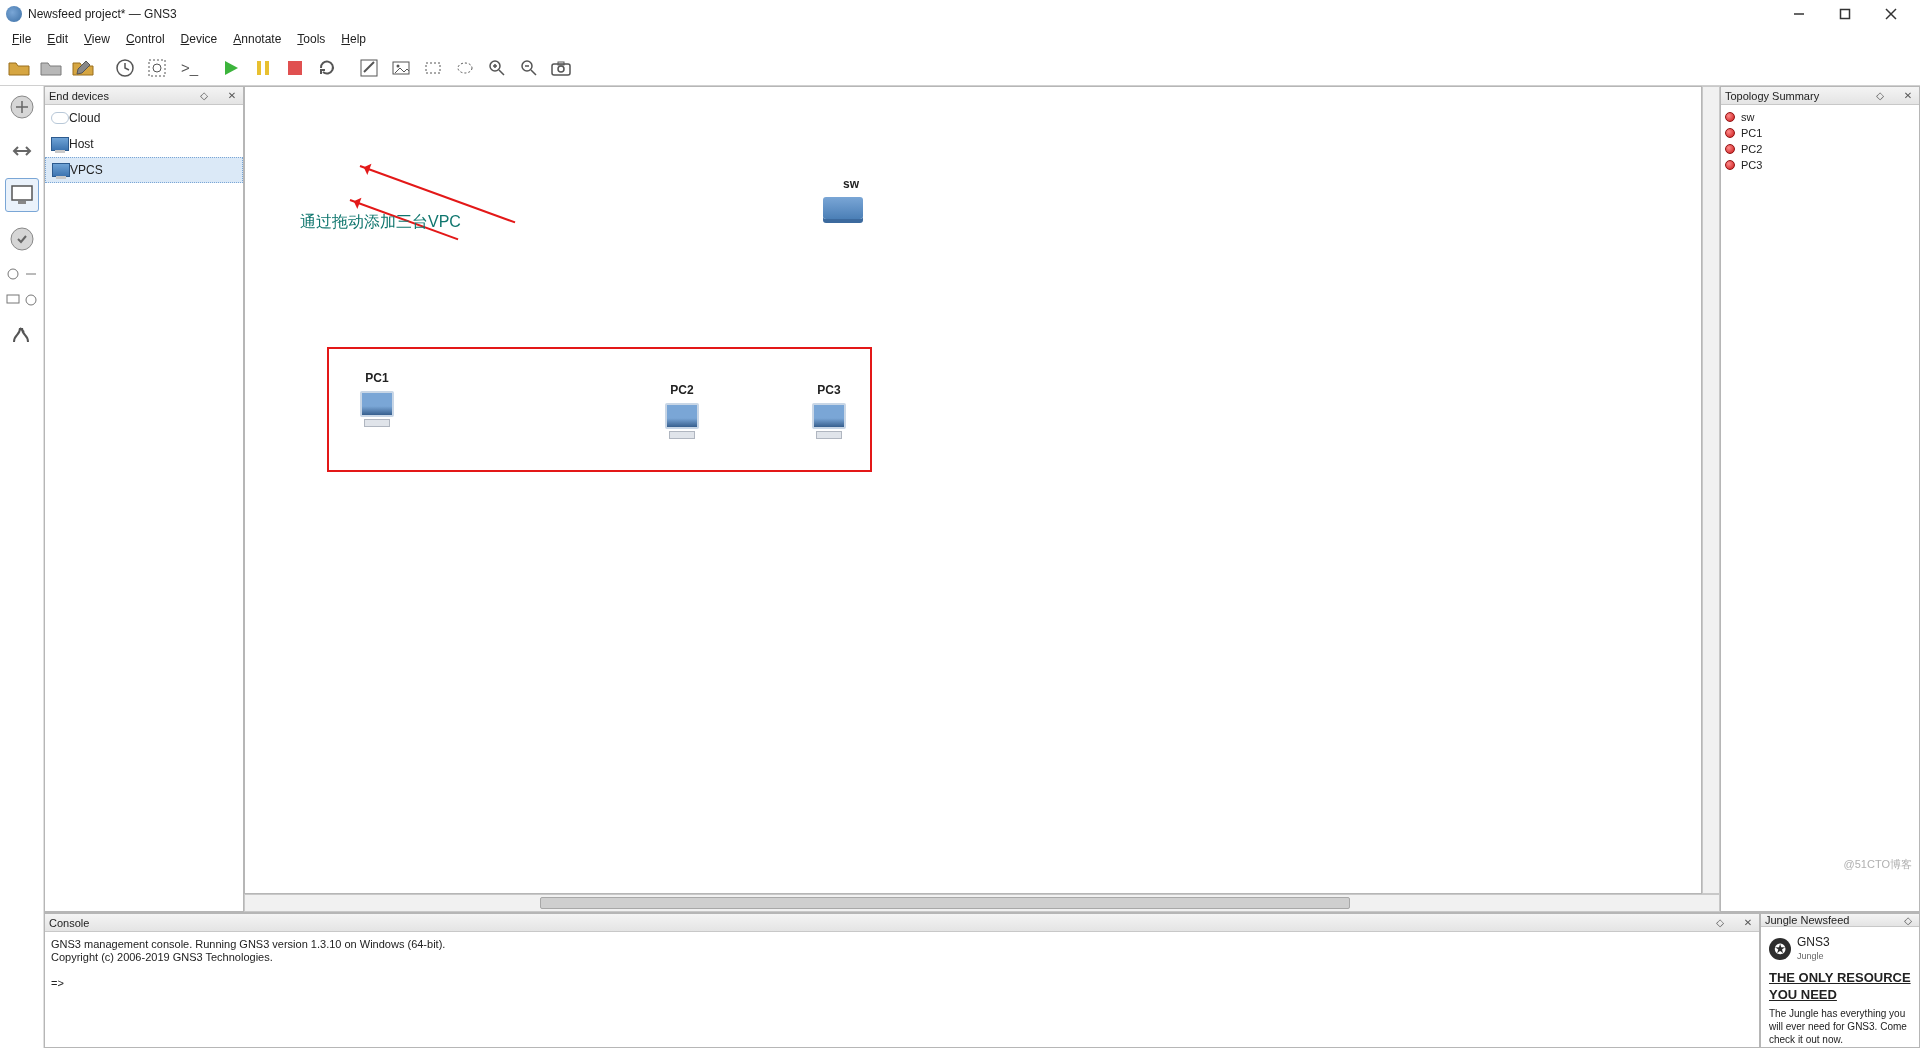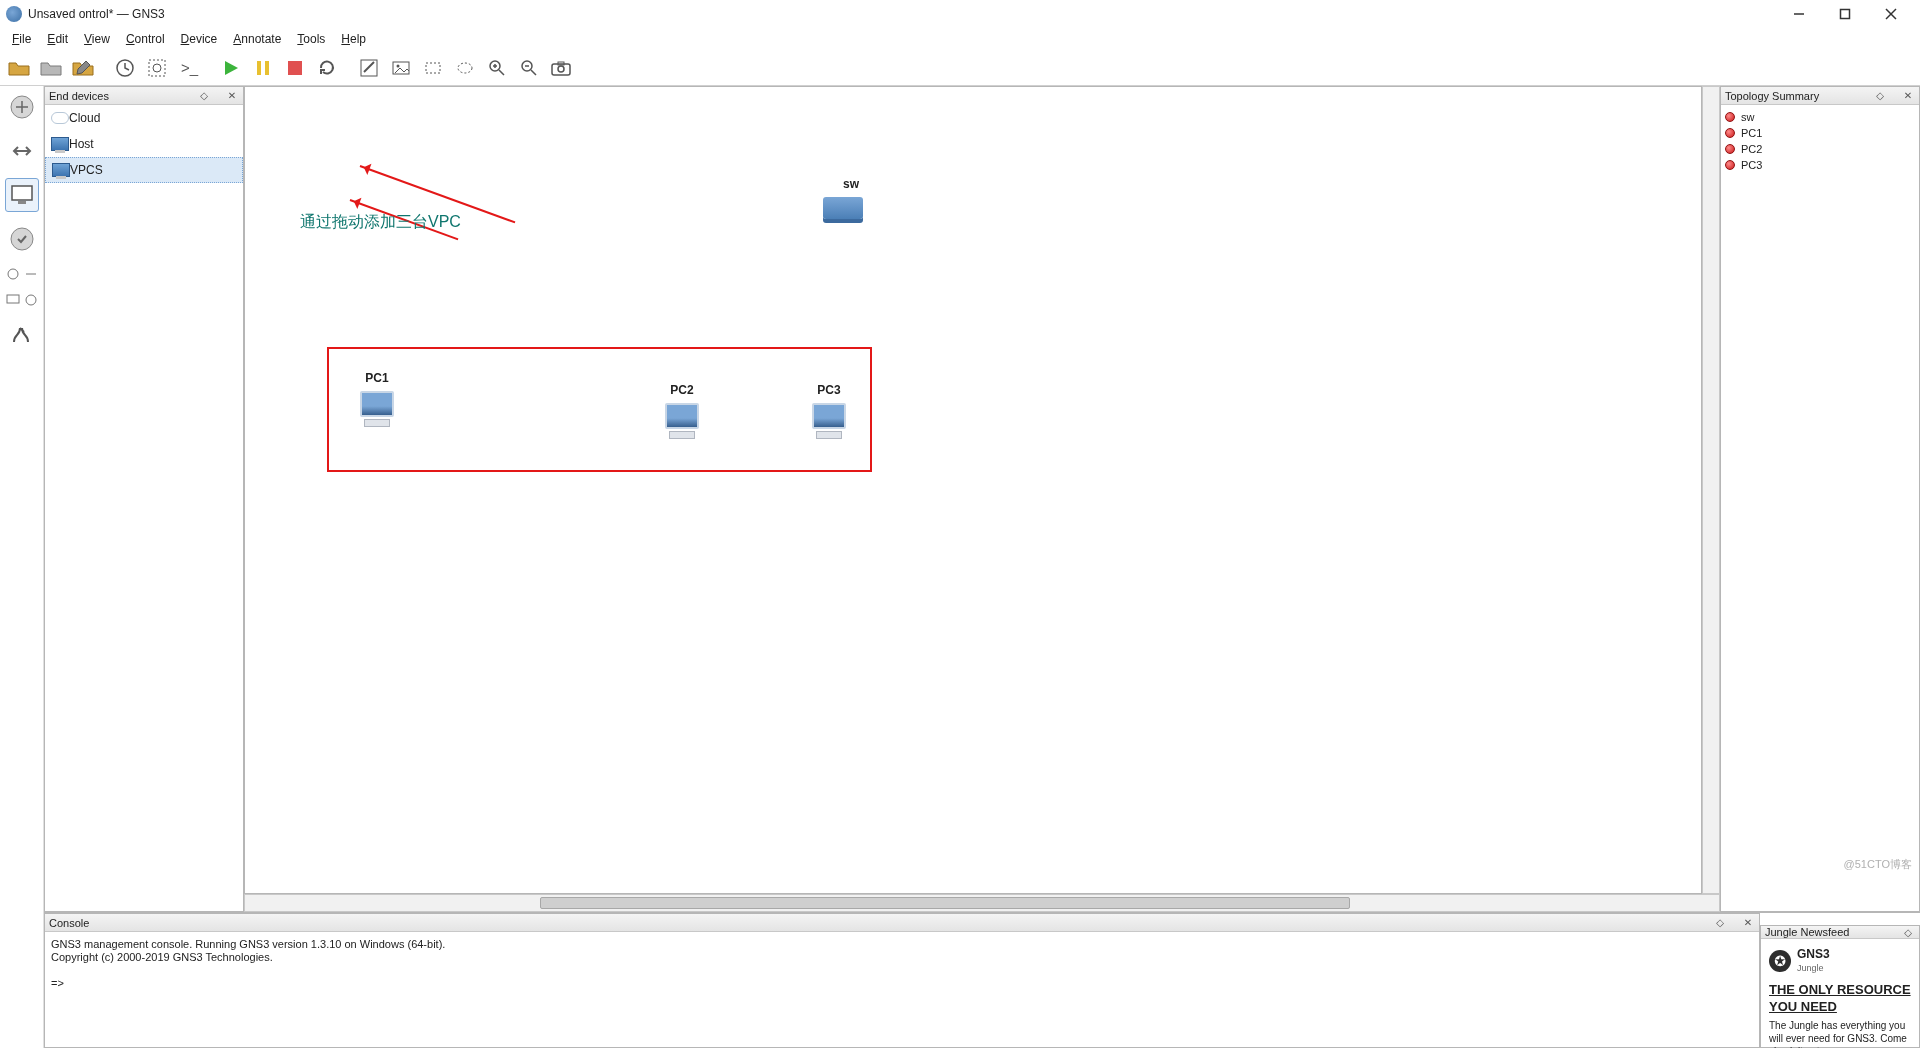--- a/index.html
+++ b/index.html
@@ -67,40 +67,40 @@
   .pc-base { width: 26px; height: 8px; margin: 2px auto 0; background: #e0e4ea; border: 1px solid #b0b6c0; }
   .red-box { position: absolute; border: 2px solid #e31818; }
   .red-text { position: absolute; color: #0f766e; font-size: 16px; font-family: "Microsoft YaHei", sans-serif; }
   .red-arrow { position: absolute; height: 2px; background: #e31818; transform-origin: left center; }
   .red-arrow::after { content:""; position:absolute; right:-2px; top:-5px; border: 6px solid transparent; border-left-color:#e31818; }
 
   
   .bottom { height: 136px; display: flex; border-top: 1px solid #b6b6b6; }
   .console { flex: 1; display: flex; flex-direction: column; border: 1px solid #b6b6b6; }
   .console-body { flex: 1; font-family: "Consolas", monospace; font-size: 11px; padding: 6px; white-space: pre-wrap; background: #fff; }
-  .newsfeed { width: 160px; border: 1px solid #b6b6b6; display: flex; flex-direction: column; padding-bottom: 6px; margin-top: 12px; }
+  .newsfeed { width: 160px; border: 1px solid #b6b6b6; display: flex; flex-direction: column; padding-bottom: 6px; }
   .nf-body { flex: 1; padding: 8px; font-size: 10px; line-height: 1.3; }
   .nf-logo { display: flex; align-items: center; gap: 6px; margin-bottom: 8px; }
   .nf-logo .g { width: 22px; height: 22px; border-radius: 50%; background: #2d2d2d; color: #fff; display:flex;align-items:center;justify-content:center; font-size: 14px; }
-  .nf-logo .t1 { font-weight: bold; font-size: 12px; }
+  .nf-logo .t1 { font-weight: normal; font-size: 12px; }
   .nf-logo .t2 { font-size: 9px; color: #666; }
   .nf-headline { font-weight: bold; font-size: 13px; margin-bottom: 3px; text-decoration: underline; }
   .jungle-btn { margin: 0 8px; height: 28px; border: 1px solid #b8b8b8; background: linear-gradient(#fafafa,#e6e6e6); border-radius: 3px; display:flex;align-items:center;justify-content:center; font-size: 11px; font-weight: bold; }
 
   
   .watermark { position: absolute; right: 8px; bottom: 176px; color: #b0b0b0; font-size: 11px; }
 
   svg { display: block; }
 </style>
 </head>
 <body>
 
 <div class="titlebar">
   <div class="app-icon"></div>
-  <div class="title">Unsaved ontrol* — GNS3</div>
+  <div class="title">Newsfeed project* — GNS3</div>
   <div class="spacer"></div>
   <div class="win-btn">
     <svg width="12" height="12">
         <line x1="1" y1="6" x2="11" y2="6" stroke="#333" stroke-width="1.5"></line>
       </svg>
   </div>
   <div class="win-btn">
     <svg width="12" height="12">
         <rect x="1.5" y="1.5" width="9" height="9" fill="none" stroke="#333" stroke-width="1.5"></rect>
       </svg>
@@ -374,21 +374,21 @@
     </div>
 
     <div class="bottom">
       <div class="console">
         <div class="panel-header">
           <span class="ph-title">Console</span>
           <span class="ph-btn">◇</span>
           <span class="ph-btn">✕</span>
         </div>
         <div class="console-body"><span>GNS3 management console. Running GNS3 version 1.3.10 on Windows (64-bit).</span>
-<span>Copyright (c) 2000-2019 GNS3 Technologies.</span>
+<span>Copyright (c) 2006-2019 GNS3 Technologies.</span>
 
 <span>=&gt;</span> </div>
       </div>
       <div class="newsfeed">
         <div class="panel-header">
           <span class="ph-title">Jungle Newsfeed</span>
           <span class="ph-btn">◇</span>
         </div>
         <div class="nf-body">
           <div class="nf-logo">

